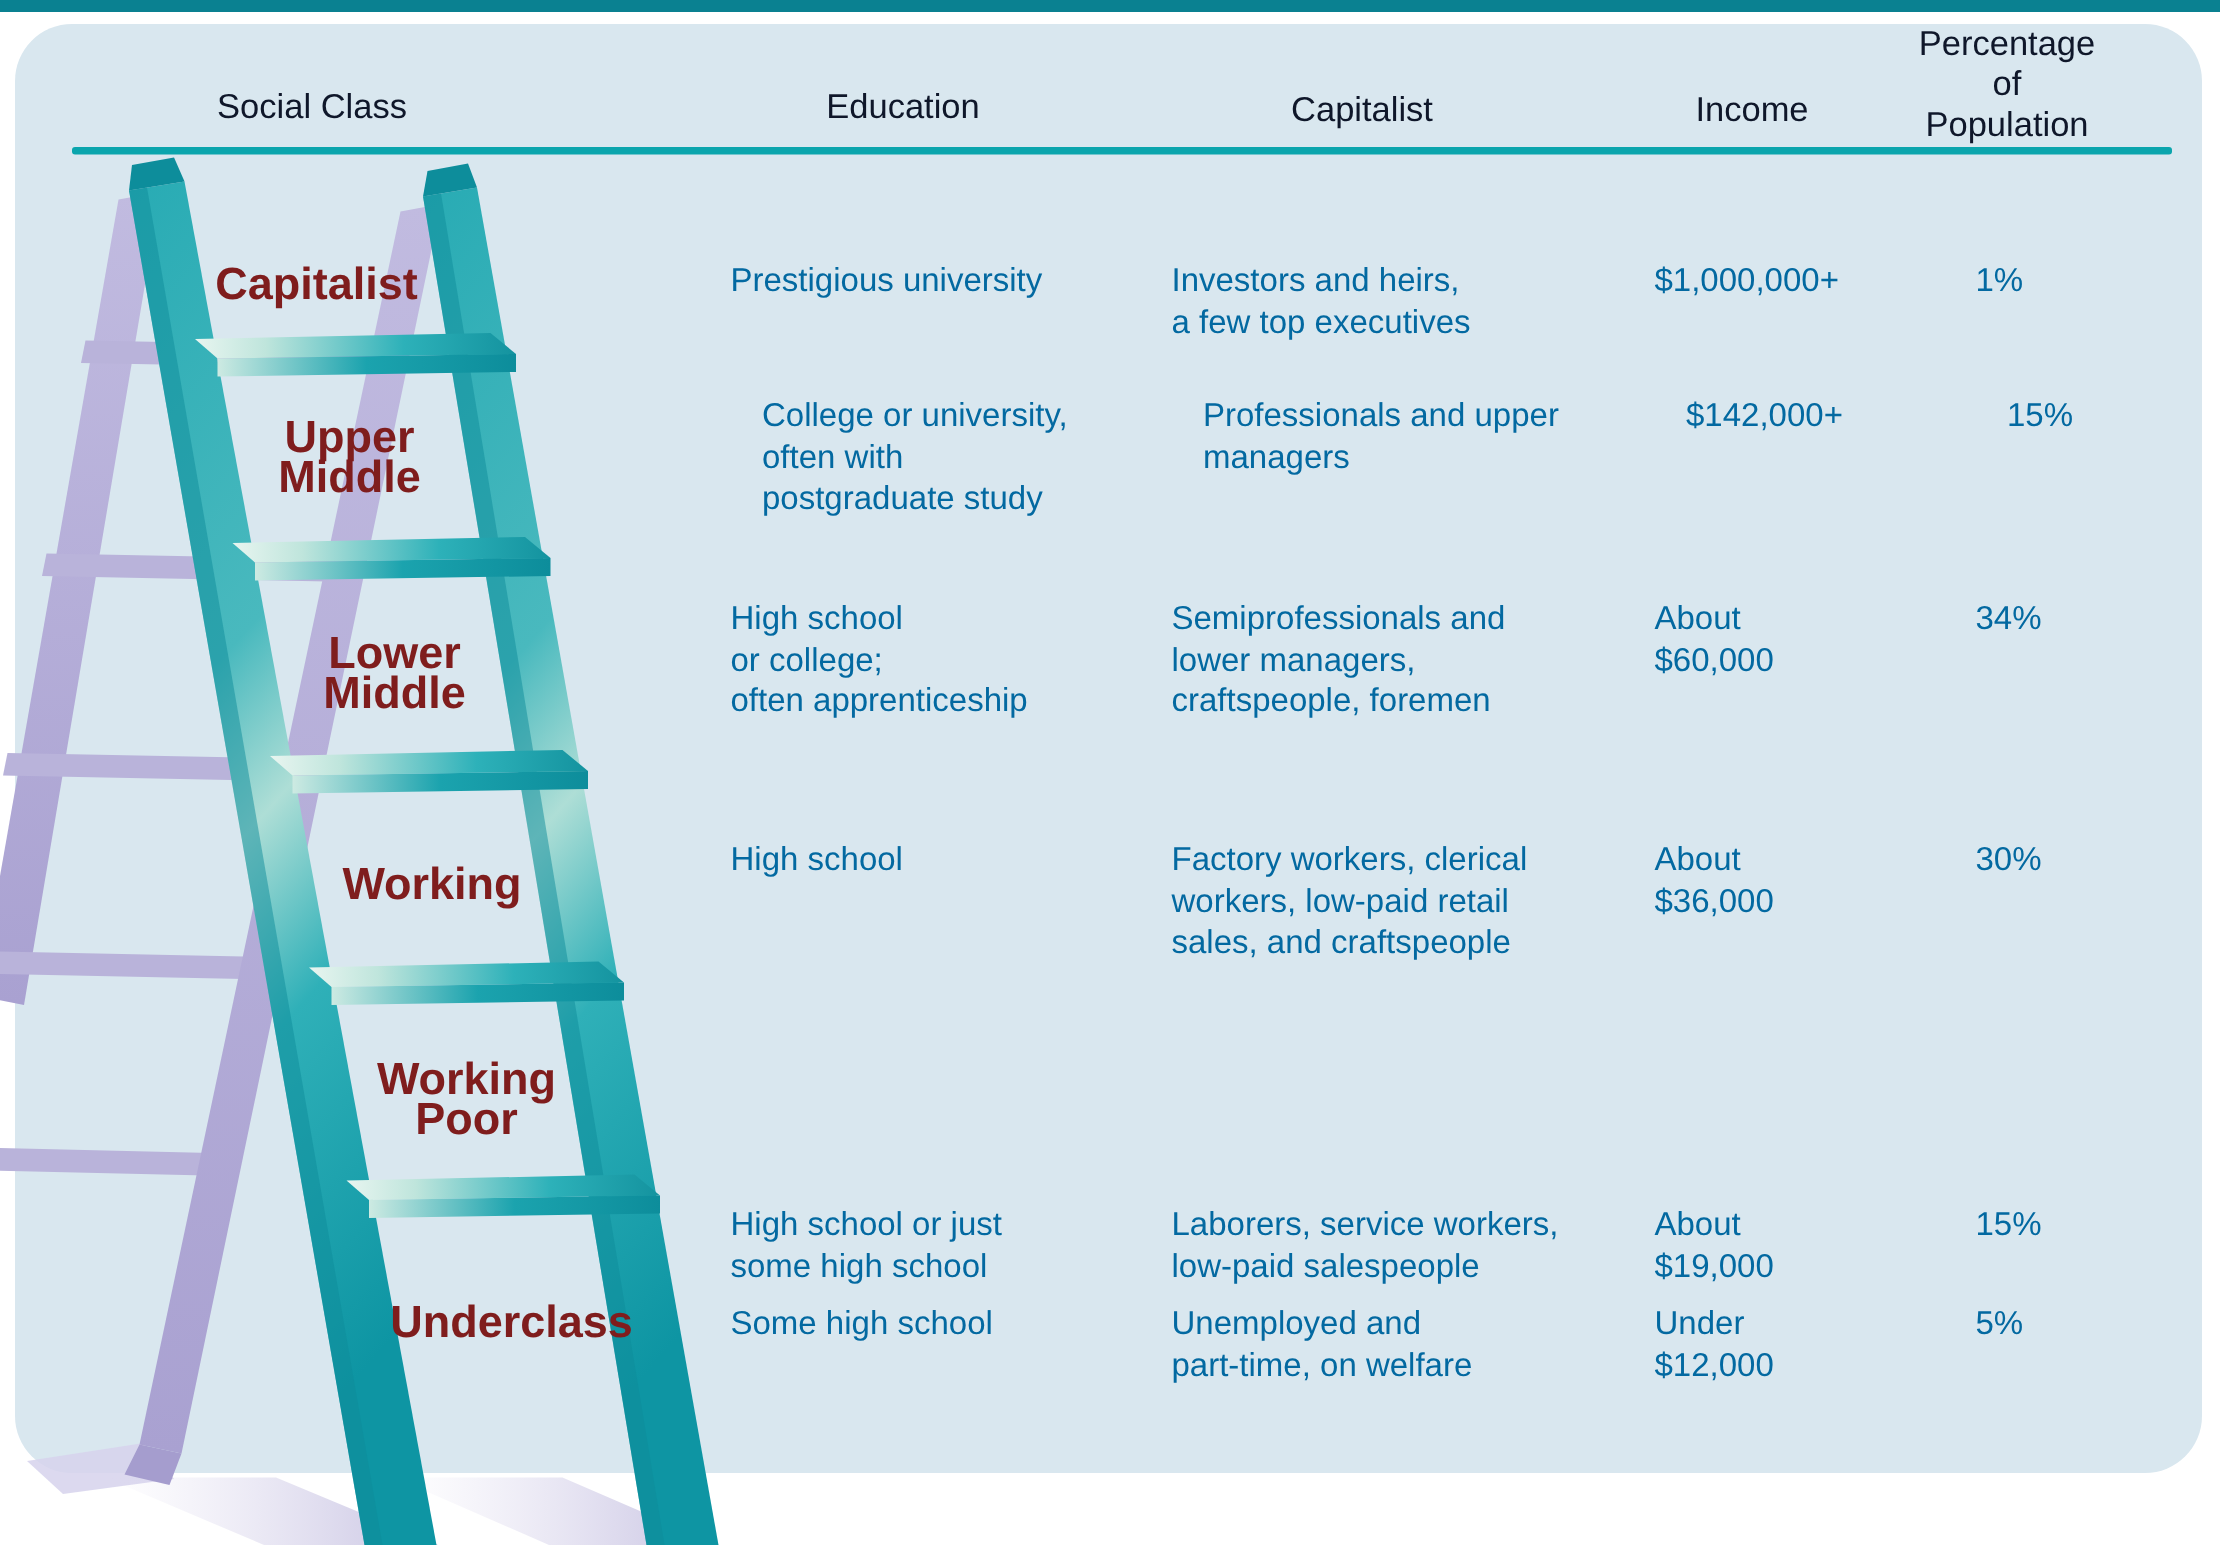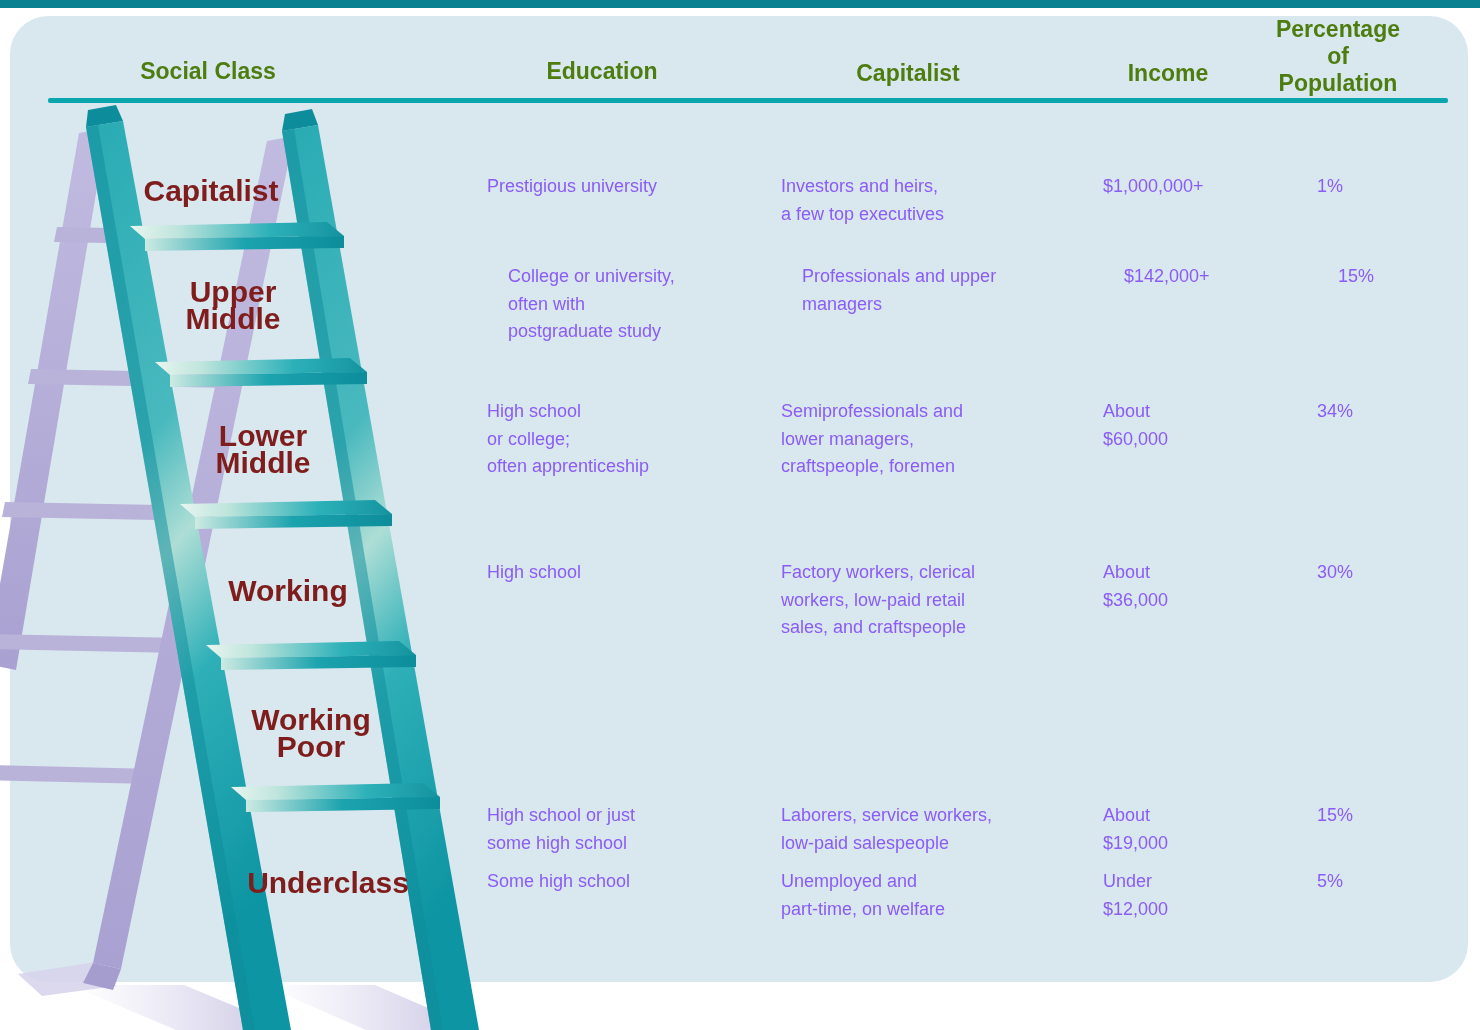--- a/index.html
+++ b/index.html
@@ -17,49 +17,49 @@
     position:absolute;left:10px;top:16px;width:1458px;height:966px;
     background:#d9e7ef;border-radius:38px;
   }
   .rule{
     position:absolute;left:48px;top:98px;width:1400px;height:5px;
     background:#0ba5ad;border-radius:2px;
   }
   svg.ladder{position:absolute;left:0;top:0;width:1480px;height:1030px;pointer-events:none;}
   .hdr{
     position:absolute;transform:translate(-50%,-50%);
-    font-size:23px;font-weight:700;text-align:center;
-    white-space:pre-line;line-height:27px;color:#4d7c0f;
+    font-size:23px;font-weight:400;text-align:center;
+    white-space:pre-line;line-height:27px;color:#0f172a;
   }
   .h-social{left:208px;top:71px;}
   .h-edu{left:602px;top:71px;}
   .h-occ{left:908px;top:73px;}
   .h-inc{left:1168px;top:73px;}
   .h-pct{left:1338px;top:56px;}
   .cell{
-    position:absolute;font-size:18px;line-height:27.5px;
-    white-space:pre-line;color:#8b5cf6;
+    position:absolute;font-size:22px;line-height:27.5px;
+    white-space:pre-line;color:#0369a1;
   }
   .col-edu{left:487px;}
   .col-occ{left:781px;}
   .col-inc{left:1103px;}
   .col-pct{left:1317px;}
   .r0{top:173px;} .r1{top:263px;margin-left:21px;} .r2{top:398px;}
   .r3{top:559px;} .r4{top:758px;margin-top:44px;} .r5{top:868px;}
   .class-label{
     position:absolute;transform:translate(-50%,-50%);
     font-size:30px;font-weight:700;line-height:27px;
     text-align:center;white-space:pre-line;color:#7f1d1d;
   }
   .l0{left:211px;top:190px;}
   .l1{left:233px;top:305px;}
   .l2{left:263px;top:449px;}
   .l3{left:288px;top:590px;}
   .l4{left:311px;top:733px;}
-  .l5{left:328px;top:882px;}
+  .l5{left:341px;top:882px;}
 </style>
 </head>
 <body>
 
 <div class="top-bar"></div>
 <div class="panel"></div>
 
 <svg class="ladder" viewBox="0 0 1480 1030">
   <defs>
     <linearGradient id="gRail" x1="0" y1="0" x2="0.25" y2="1">

